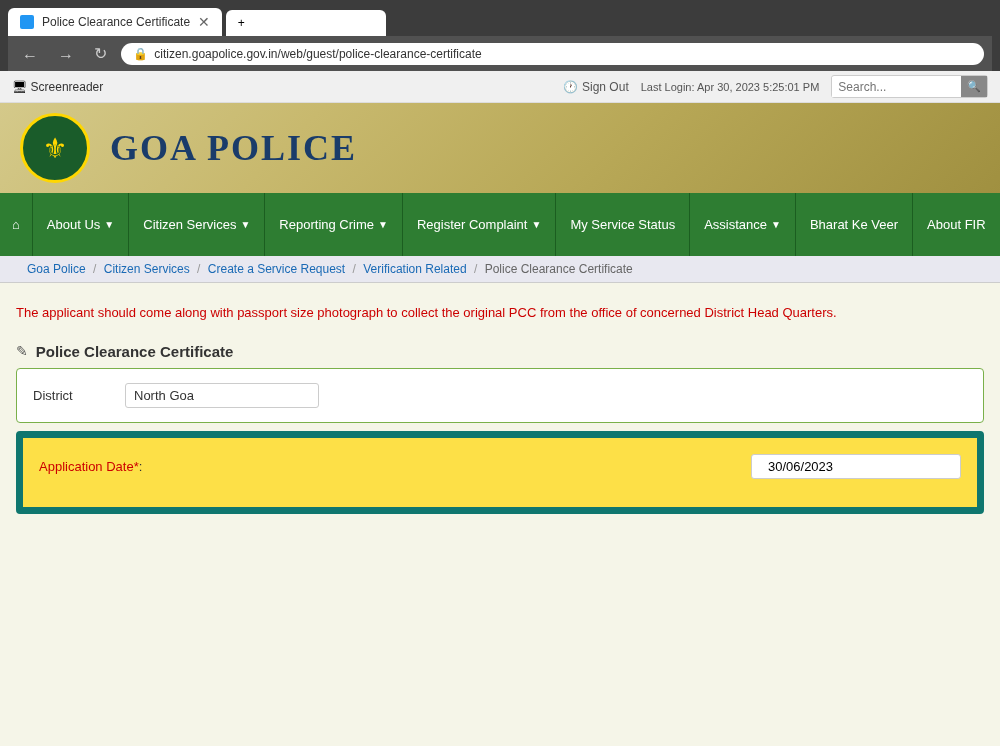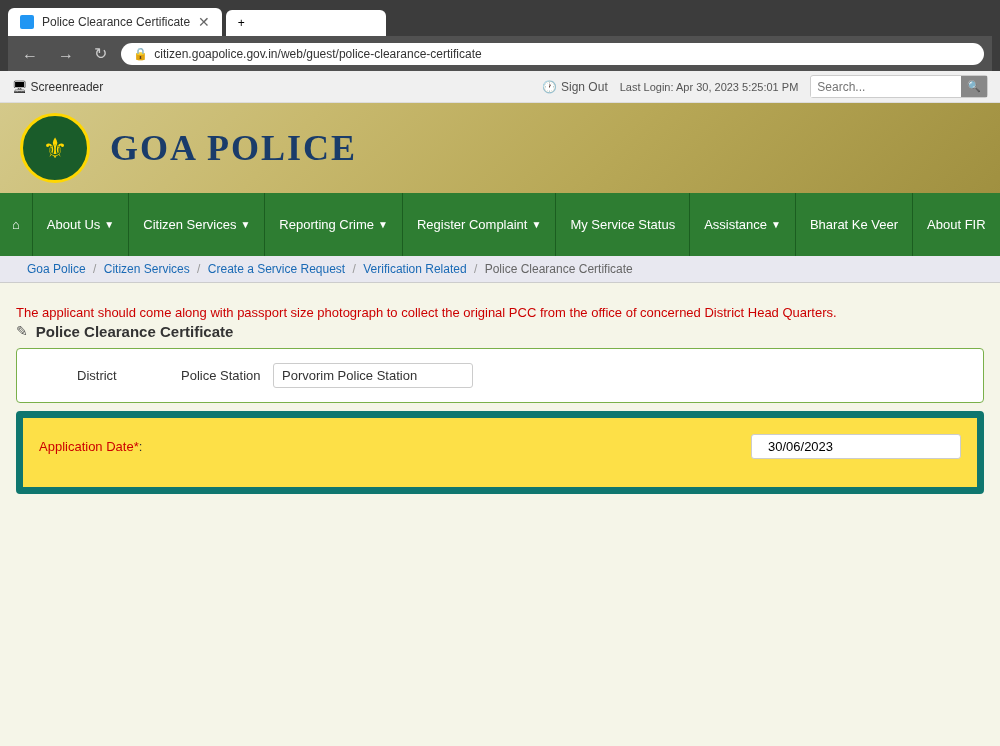--- a/index.html
+++ b/index.html
@@ -17,21 +17,21 @@
     .address-box { background: white; border-radius: 20px; padding: 4px 12px; display: flex; align-items: center; gap: 6px; flex: 1; font-size: 12px; color: #333; }
     .lock-icon { color: #4a4; font-size: 12px; }
 
     
     .top-bar { background: #f0f0f0; display: flex; align-items: center; justify-content: space-between; padding: 4px 12px; border-bottom: 1px solid #ddd; font-size: 12px; gap: 24px; }
     .screenreader-link { color: #333; text-decoration: none; font-size: 12px; }
     .top-bar-right { display: flex; align-items: center; gap: 12px; }
     .sign-out-btn { display: flex; align-items: center; gap: 4px; color: #555; font-size: 12px; cursor: pointer; }
     .last-login { color: #555; font-size: 11px; }
     .search-box { display: flex; align-items: center; border: 1px solid #ccc; background: white; border-radius: 3px; }
-    .search-input { border: none; outline: none; padding: 3px 6px; font-size: 12px; width: 150px; color: #999; }
+    .search-input { border: none; outline: none; padding: 3px 6px; font-size: 12px; width: 129px; color: #999; }
     .search-btn { background: #888; border: none; padding: 4px 6px; cursor: pointer; color: white; font-size: 11px; }
 
     
     .site-header { background: linear-gradient(135deg, #d4c98a 0%, #c8b96e 30%, #b8a857 60%, #a09040 100%); padding: 10px 20px; display: flex; align-items: center; gap: 20px; min-height: 90px; }
     .logo-circle { width: 70px; height: 70px; border-radius: 50%; background: #1a5c2a; border: 3px solid #ffd700; display: flex; align-items: center; justify-content: center; position: relative; overflow: hidden; }
     .logo-inner { color: #ffd700; font-size: 28px; }
     .site-title { color: #1a3c6a; font-size: 36px; font-weight: bold; font-family: Georgia, serif; letter-spacing: 2px; }
 
     
     .main-nav { background: #2e7d32; display: flex; align-items: stretch; overflow: hidden; }
@@ -40,30 +40,30 @@
     .nav-item .dropdown-arrow { font-size: 10px; }
 
     
     .breadcrumb { background: #e8e8f0; padding: 6px 27px; font-size: 12px; border-bottom: 1px solid #ccc; }
     .breadcrumb a { color: #1a6ab5; text-decoration: none; }
     .breadcrumb span { color: #666; }
     .breadcrumb .separator { color: #999; margin: 0 4px; }
 
     
     .main-content { padding: 20px 16px; background: #f5f5e8; min-height: 500px; }
-    .alert-text { color: #cc0000; font-size: 13px; line-height: 1.5; }
+    .alert-text { color: #cc0000; font-size: 13px; margin-bottom: 20px; line-height: 1.5; }
 
     
     .form-section { margin-bottom: 16px; }
     .section-header { display: flex; align-items: center; gap: 8px; margin-bottom: 0; }
     .section-title { font-size: 15px; font-weight: bold; color: #333; }
     .edit-icon { color: #555; font-size: 14px; }
 
     .form-card { border: 1px solid #7ab04a; border-radius: 4px; background: white; margin-top: 8px; }
-    .form-row { padding: 14px 16px; display: flex; align-items: center; gap: 24px; margin-left: 44px; }
+    .form-row { padding: 14px 16px; display: flex; align-items: center; gap: 40px; }
     .form-group { display: flex; align-items: center; gap: 12px; }
     .form-label { font-size: 13px; color: #333; font-weight: normal; min-width: 80px; }
     .form-input { border: 1px solid #ccc; padding: 4px 8px; font-size: 13px; border-radius: 3px; min-width: 130px; background: white; color: #333; }
     .form-input-wide { min-width: 200px; }
 
     .form-card-2 { border: 7px solid #0f766e; border-radius: 4px; background: #fde047; margin-top: 8px; padding: 16px; }
     .app-date-row { display: flex; align-items: center; justify-content: space-between; margin-bottom: 12px; }
     .date-label { font-size: 13px; color: #333; }
     .date-label span { color: #cc0000; }
     .date-input { border: 1px solid #ccc; padding: 4px 16px; font-size: 13px; border-radius: 3px; min-width: 130px; }
@@ -180,24 +180,21 @@
   <div class="form-section">
     <div class="section-header">
       <span class="edit-icon">✎</span>
       <span class="section-title">Police Clearance Certificate</span>
     </div>
 
     <div class="form-card">
       <div class="form-row">
         <div class="form-group">
           <label class="form-label">District</label>
-        </div>
-        <div class="form-group">
-          <label class="form-label">Police Station</label>
-          <input class="form-input form-input-wide" type="text" value="Porvorim Police Station" style="">
+          <input class="form-input" type="text" value="North Goa" style="">
         </div>
       </div>
     </div>
 
     <div class="form-card-2">
       <div class="app-date-row">
         <div class="date-label">
           <span>Application Date</span><span style="color:#cc0000">*</span>:
         </div>
         <input class="date-input" type="text" value="30/06/2023" style="">

